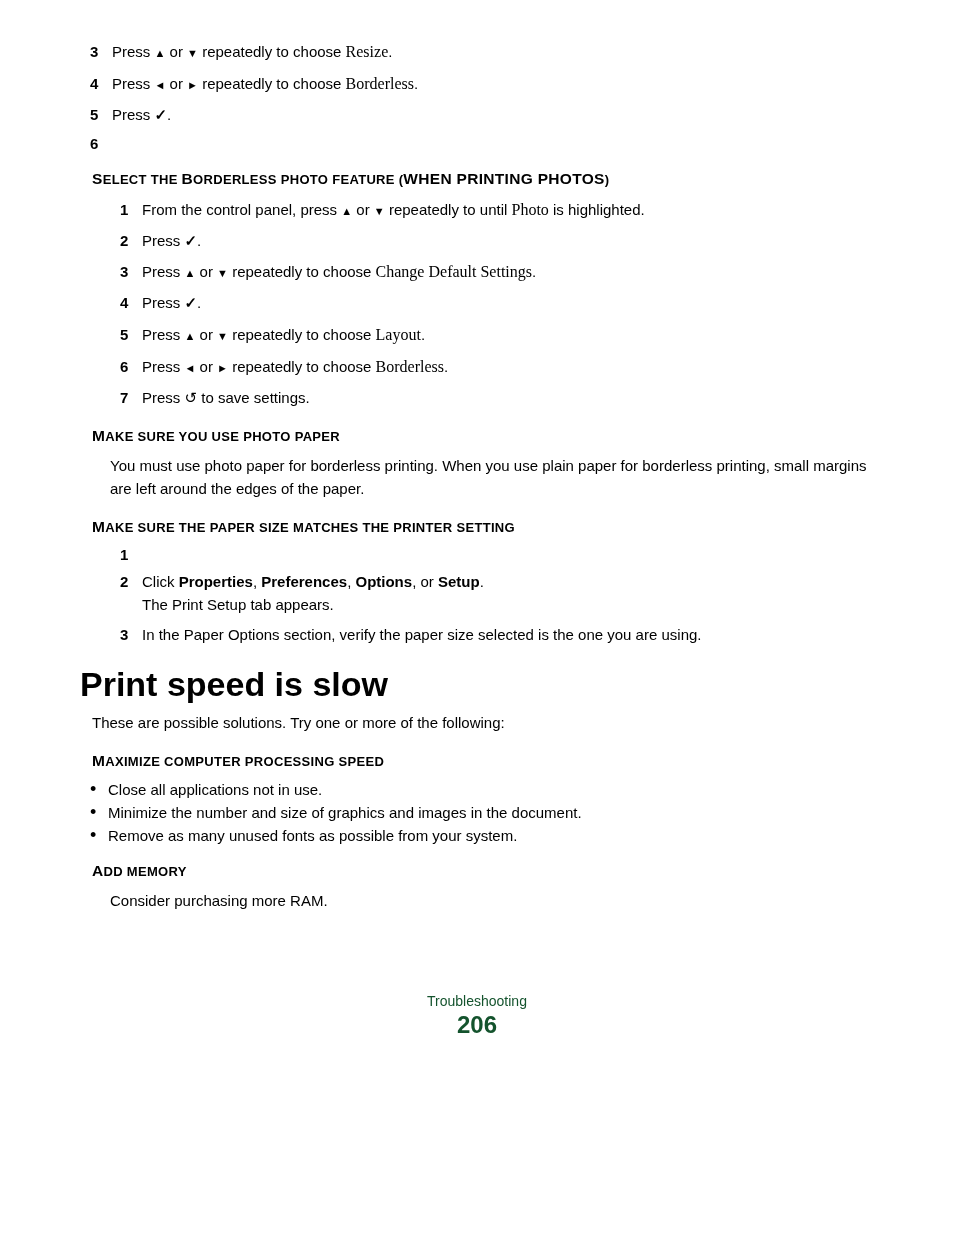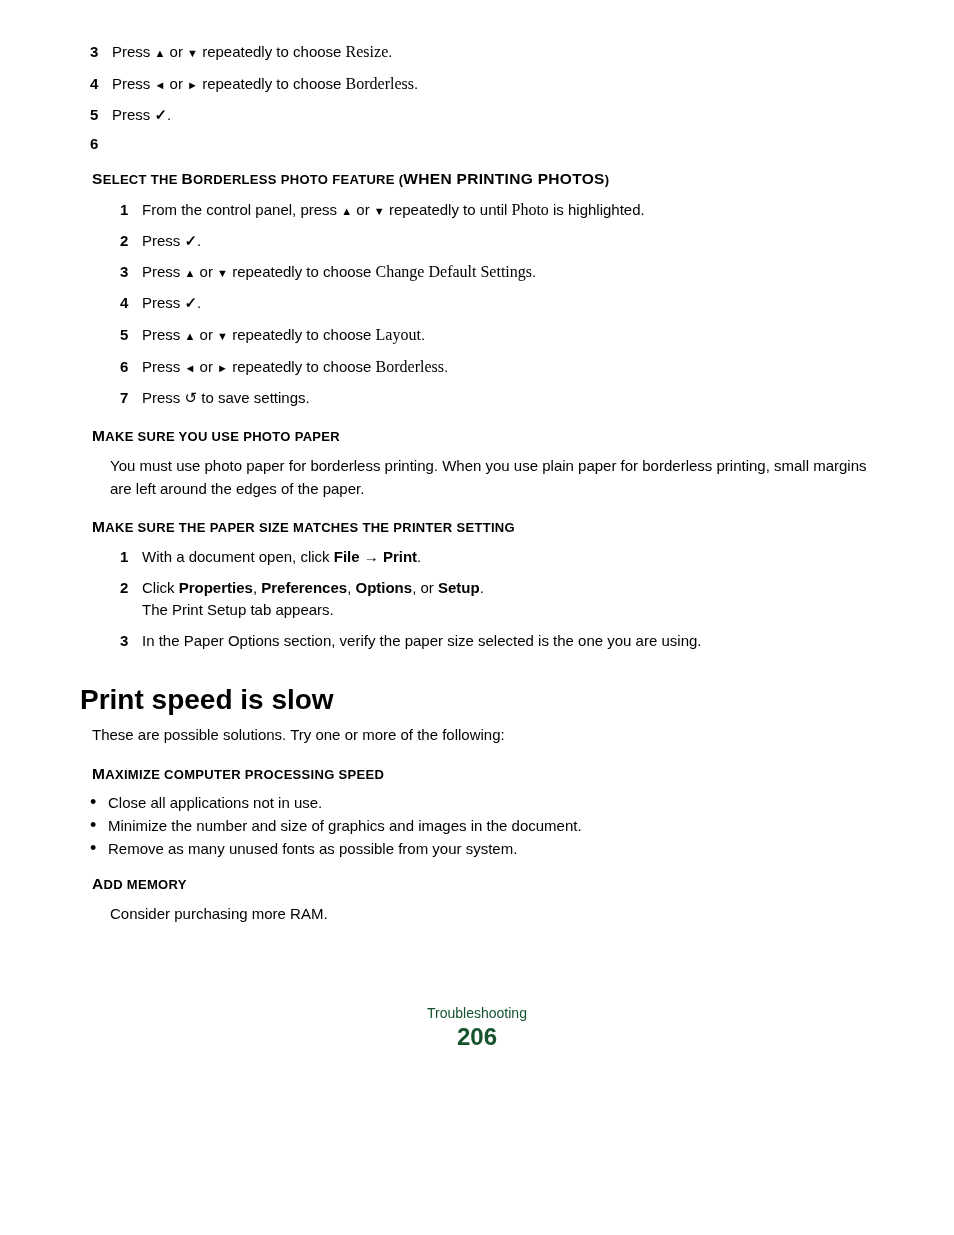--- a/index.html
+++ b/index.html
@@ -54,23 +54,23 @@
     }
     .tri-up::before { content: '▲'; font-size: 11px; }
     .tri-down::before { content: '▼'; font-size: 11px; }
     .tri-left::before { content: '◄'; font-size: 11px; }
     .tri-right::before { content: '►'; font-size: 11px; }
     .undo-icon::before { content: '↺'; font-size: 15px; }
     .section-group {
       margin-left: 30px;
     }
     .h1-title {
-      font-size: 28px;
-      font-weight: bold;
-      margin: 32px 0 8px 0;
+      font-size: 34px;
+      font-weight: bold;
+      margin: 18px 0 8px 0;
     }
     .body-text {
       margin: 0 0 12px 12px;
       line-height: 1.5;
     }
     .bullet-list {
       list-style: none;
       padding: 0;
       margin: 0 0 10px 0;
     }
@@ -191,23 +191,20 @@
   You must use photo paper for borderless printing. When you use plain paper for borderless printing, small margins are left around the edges of the paper.
 </div>
 
 <div class="section-heading-sc">
   <span>M<span style="font-size:13px">AKE SURE THE PAPER SIZE MATCHES THE PRINTER SETTING</span></span>
 </div>
 <div class="section-group">
   <ul class="numbered-list">
     <li>
       <span class="num">1</span>
-      <span class="step-text">
-        With a document open, click <span class="bold">File → Print</span>.
-      </span>
     </li>
     <li>
       <span class="num">2</span>
       <span class="step-text">
         Click <span class="bold">Properties</span>, <span class="bold">Preferences</span>, <span class="bold">Options</span>, or <span class="bold">Setup</span>.<br>
         <span style="margin-left:0px;">The Print Setup tab appears.</span>
       </span>
     </li>
     <li>
       <span class="num">3</span>

